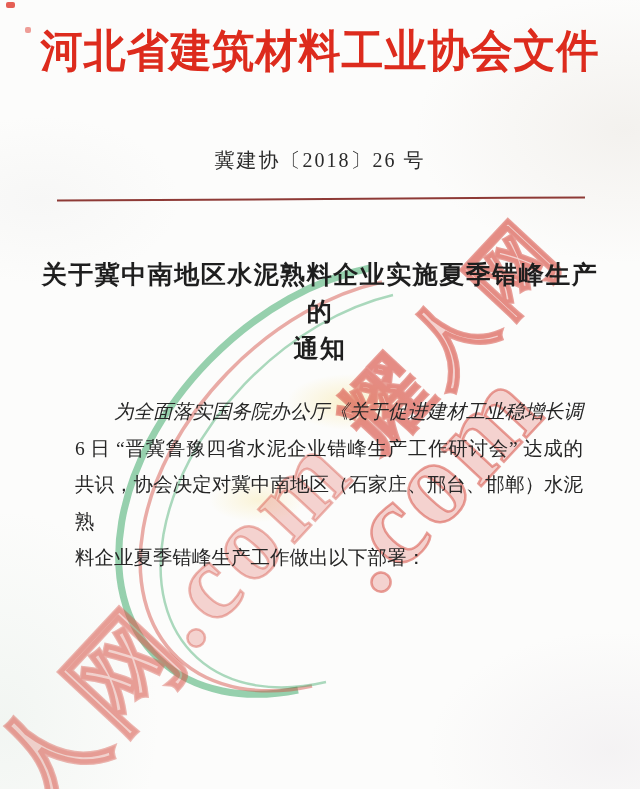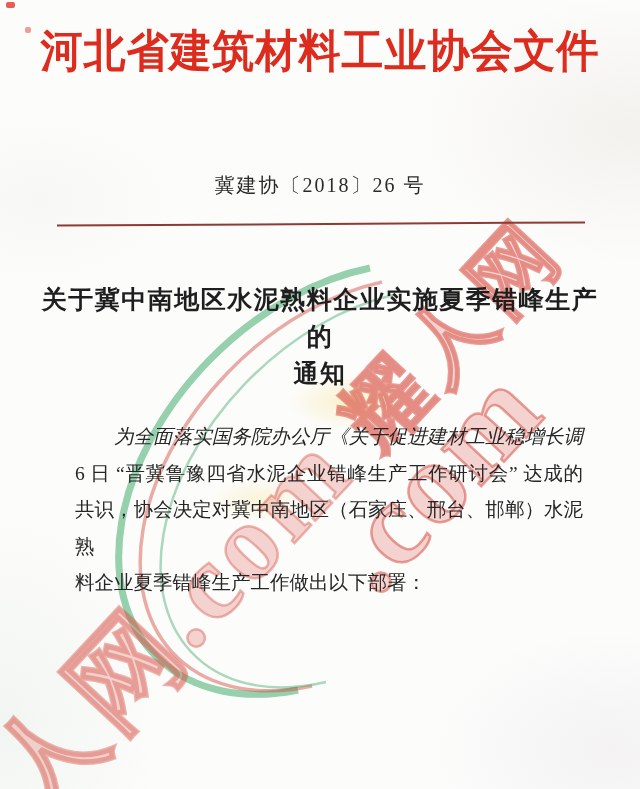--- a/index.html
+++ b/index.html
@@ -42,21 +42,21 @@
 
   
   .content { position:relative; z-index:2; }
 
   .header-title {
     margin:20px 20px 0; text-align:center;
     font-size:42px; font-weight:bold; line-height:1.5;
     color:#dd2b1d; letter-spacing:1px;
     transform:scaleY(1.06);
   }
-  .doc-number { margin-top:89px; text-align:center; font-size:20px; letter-spacing:2px; color:#2a2a2a; }
+  .doc-number { margin-top:64px; text-align:center; font-size:20px; letter-spacing:2px; color:#2a2a2a; }
   .red-rule {
     margin:24px 55px 0 57px; height:0;
     border-top:2px solid #8e3a36;
     transform:rotate(-0.35deg);
   }
   .title {
     margin:56px 40px 0; text-align:center;
     font-size:25px; font-weight:bold; line-height:37px; letter-spacing:1.5px; color:#1e1e1e;
   }
 

